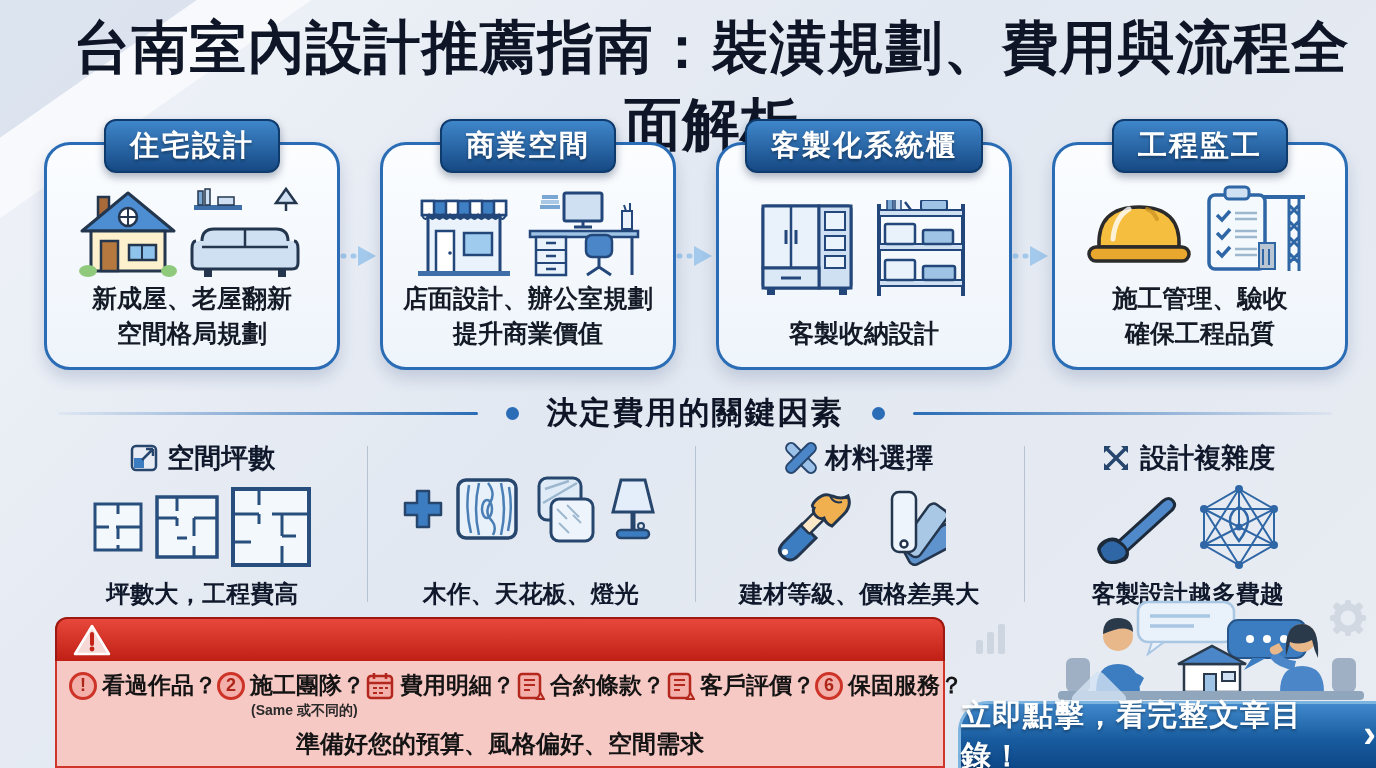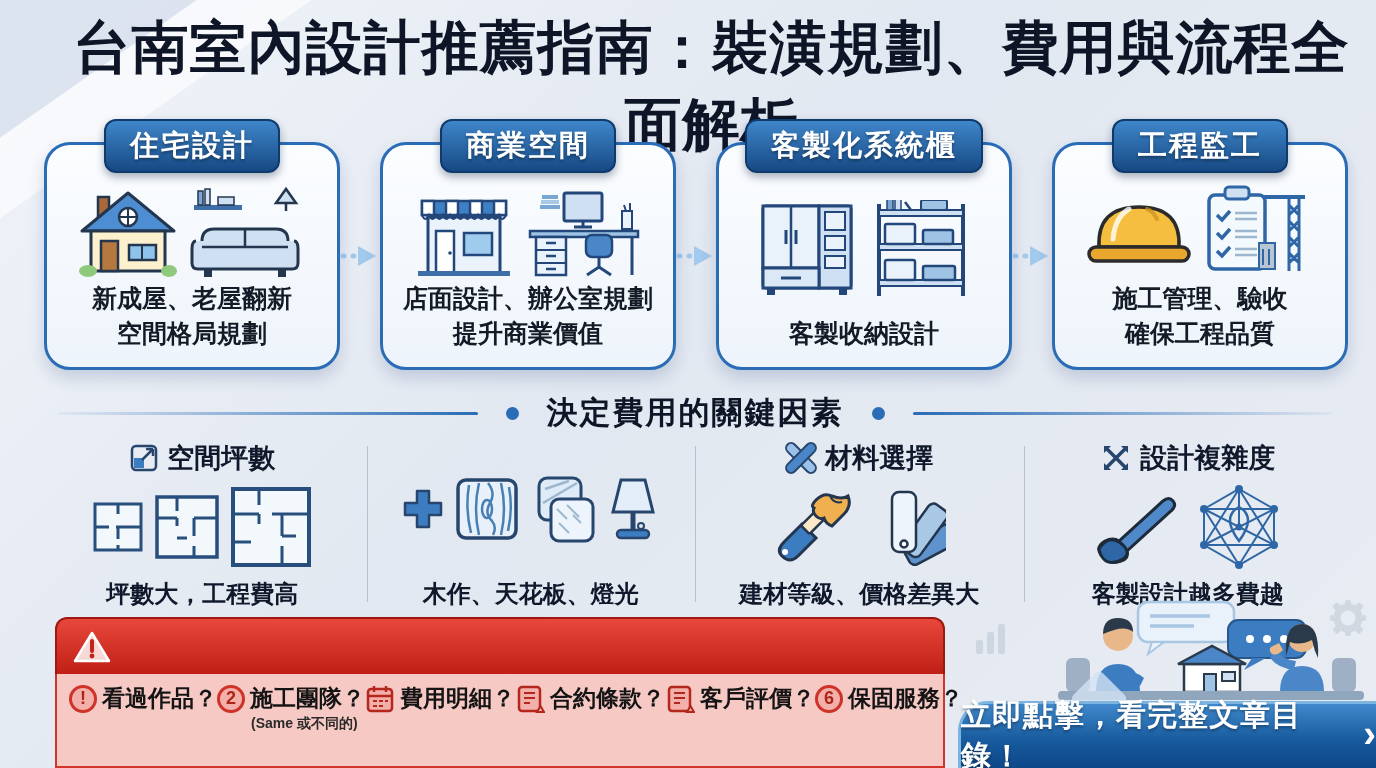--- a/index.html
+++ b/index.html
@@ -451,20 +451,21 @@
         </div>
       </div>
 
       <div class="w-item">
         <div class="w-item-main">
           <span class="num-circle">6</span>
           <span>保固服務？</span>
         </div>
       </div>
     </div>
+    <div class="warning-footer">準備好您的預算、風格偏好、空間需求</div>
   </div>
 </div>
 
 <svg class="consult-zone" viewBox="0 0 430 104">
   <g opacity=".75">
     <rect x="30" y="42" width="7" height="14" rx="2" fill="#c5cfdc"></rect>
     <rect x="41" y="34" width="7" height="22" rx="2" fill="#c5cfdc"></rect>
     <rect x="52" y="26" width="7" height="30" rx="2" fill="#c5cfdc"></rect>
   </g>
   <g opacity=".8">

